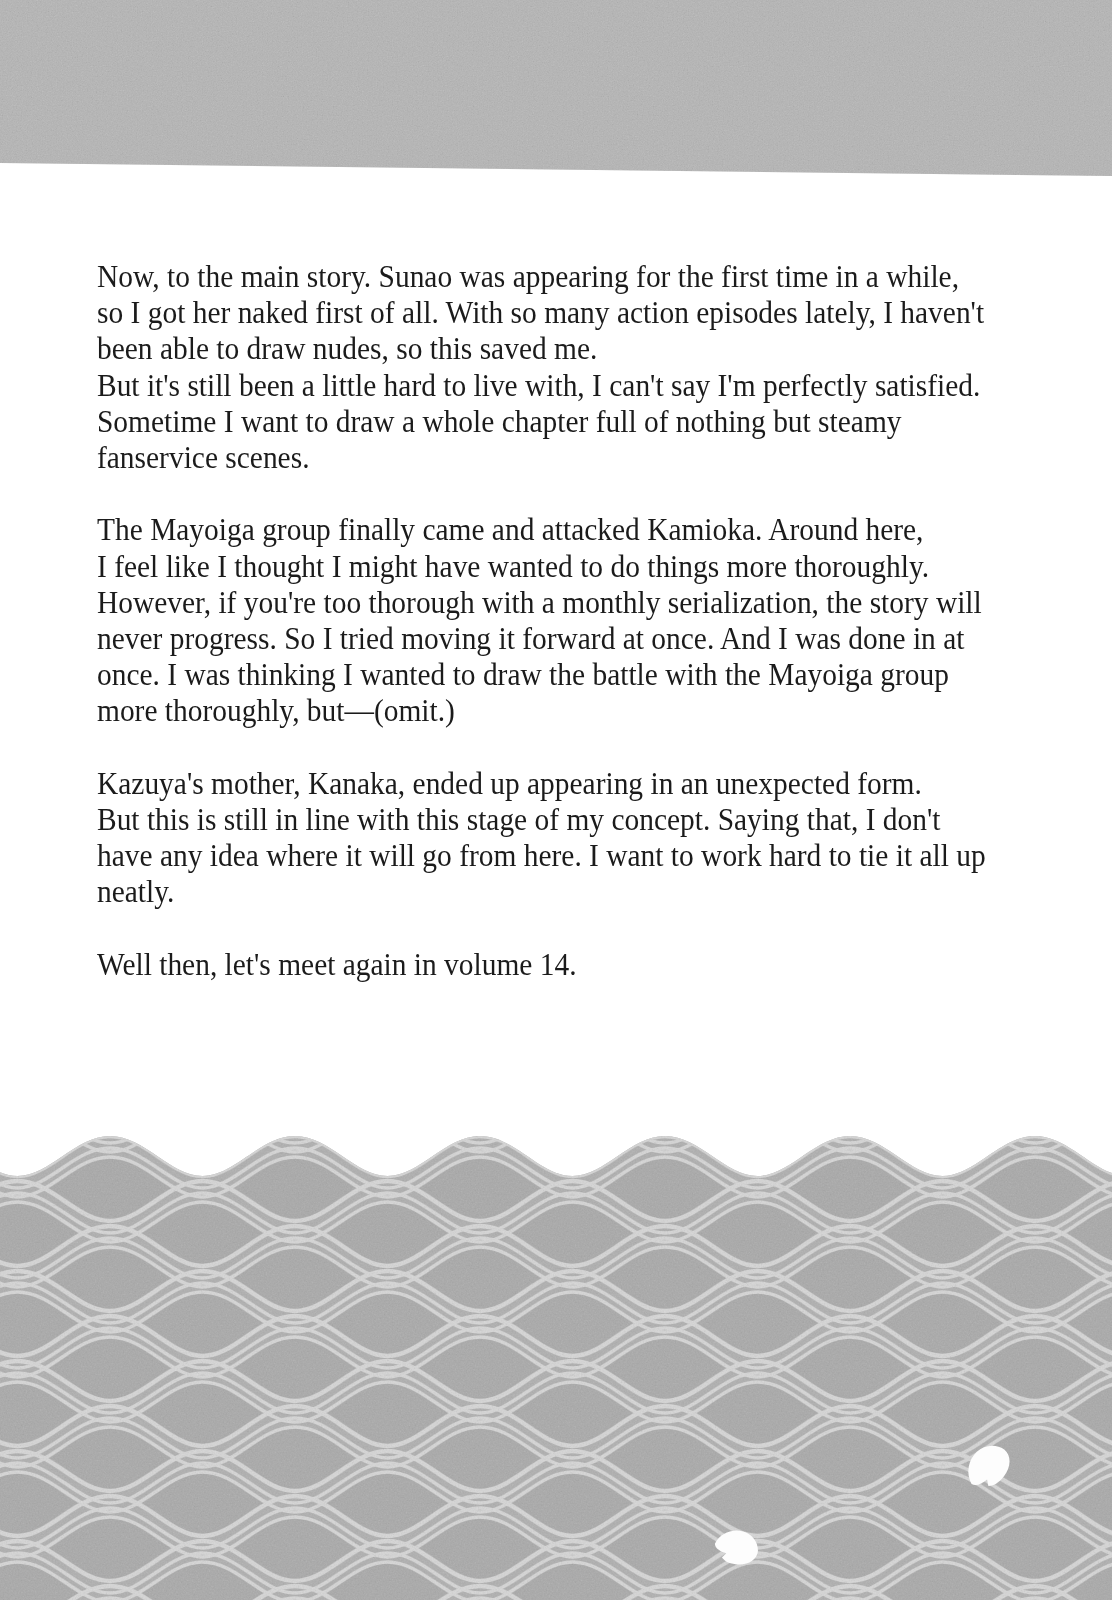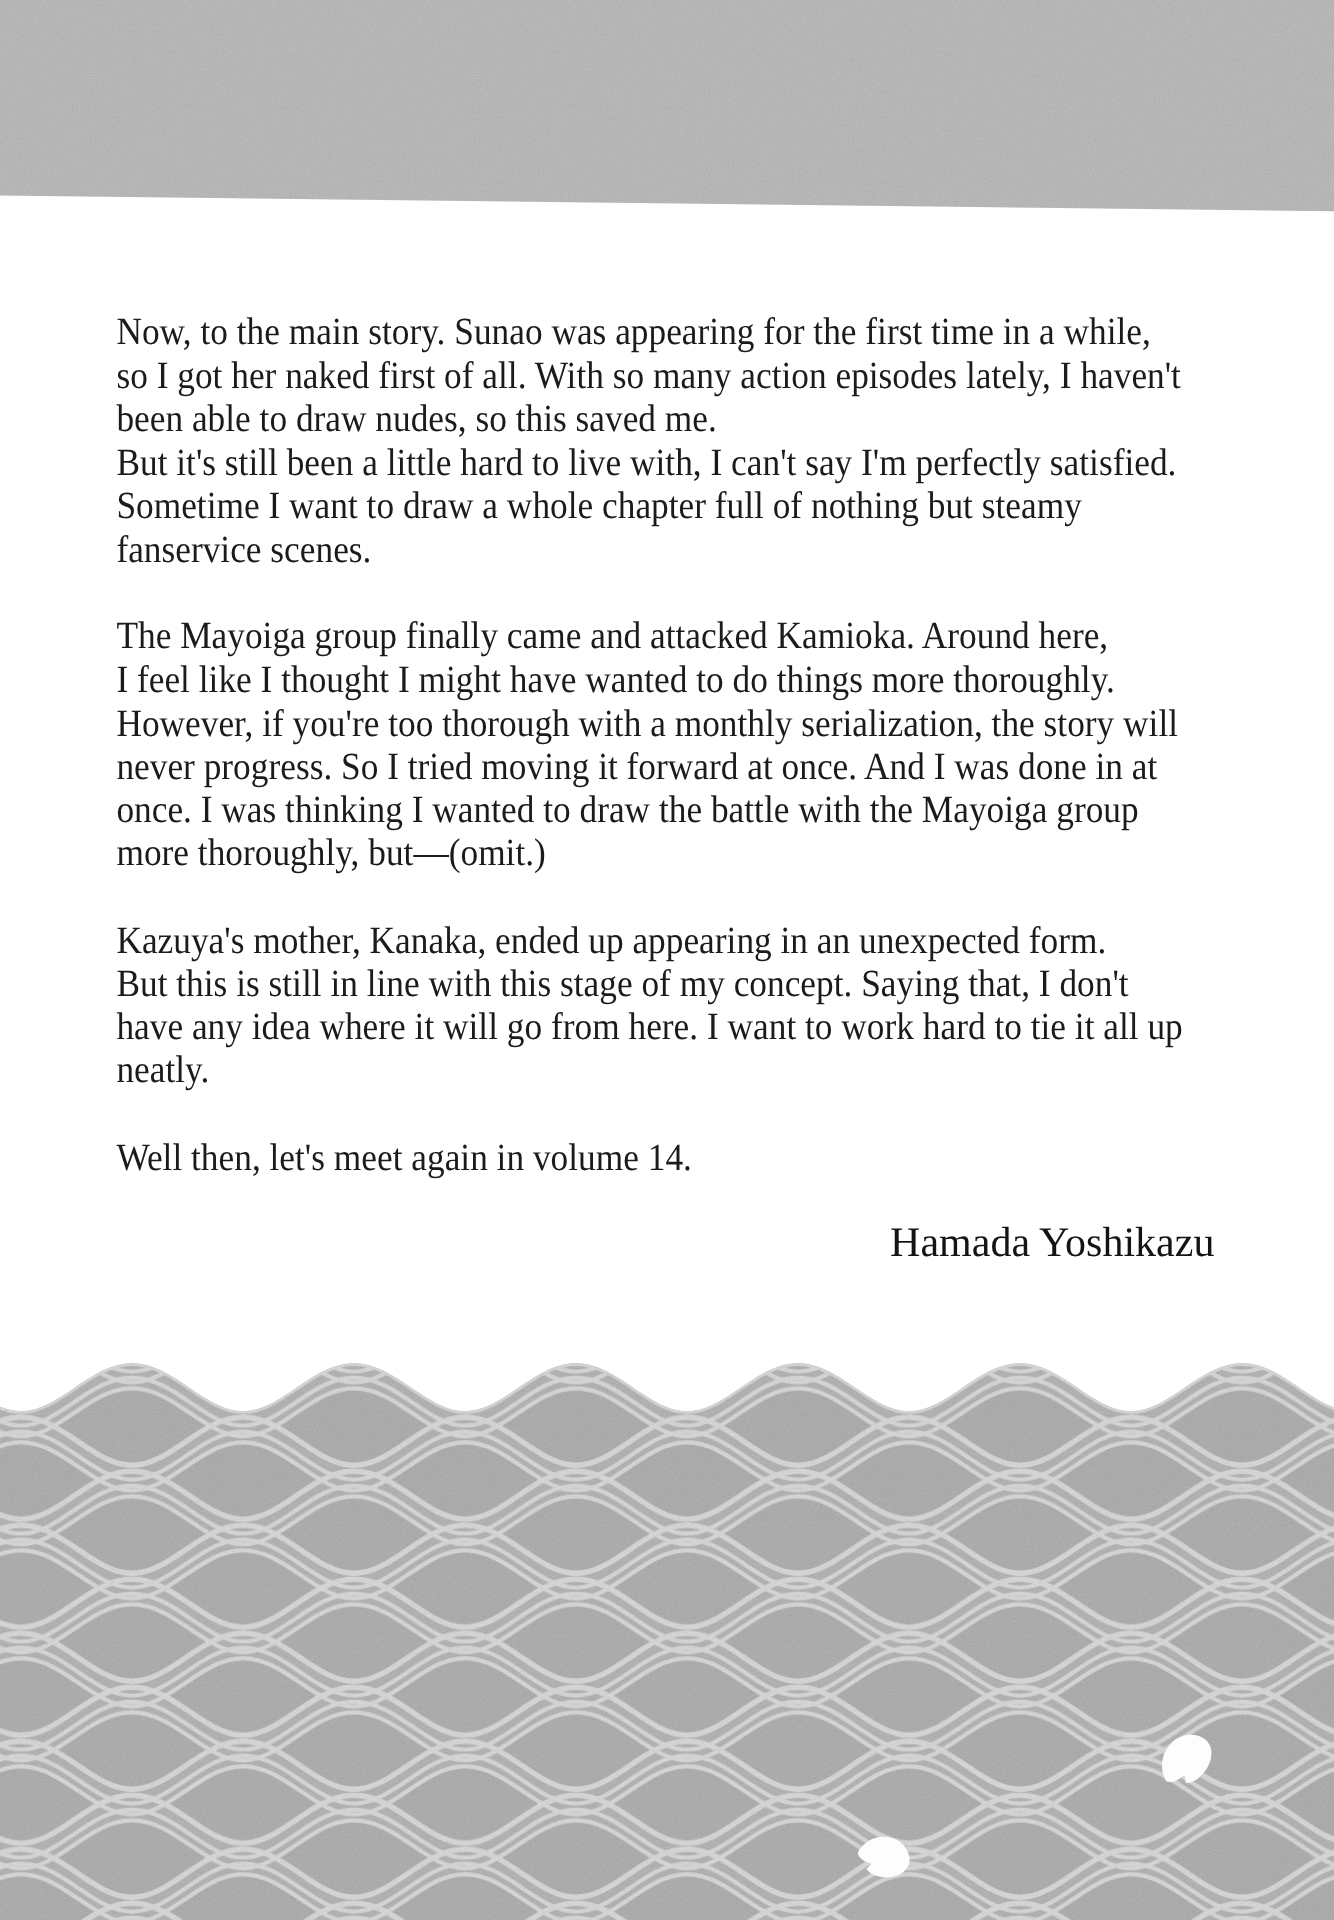--- a/index.html
+++ b/index.html
@@ -80,21 +80,20 @@
       <span class="line">Kazuya's mother, Kanaka, ended up appearing in an unexpected form.</span>
       <span class="line">But this is still in line with this stage of my concept. Saying that, I don't</span>
       <span class="line">have any idea where it will go from here. I want to work hard to tie it all up</span>
       <span class="line">neatly.</span>
     </p>
     <p>
       <span class="line">Well then, let's meet again in volume 14.</span>
     </p>
   </div>
 
-  <div class="signature">Hamada Yoshikazu</div>
 
   <svg class="wave-band" width="1112" height="470" viewBox="0 0 1112 470">
     <defs>
       <path id="cA" d="M0 40 C32 40 57 0 92.5 0 C128 0 153 40 185 40"></path>
       <path id="cB" d="M0 0 C35 0 60 40 92.5 40 C125 40 150 0 185 0"></path>
       <path id="fA" d="M0 40 C32 40 57 0 92.5 0 C128 0 153 40 185 40 L185 160 L0 160 Z"></path>
       <path id="fB" d="M0 0 C35 0 60 40 92.5 40 C125 40 150 0 185 0 L185 160 L0 160 Z"></path>
       <pattern id="wpat" width="185" height="90" patternUnits="userSpaceOnUse" patternTransform="translate(17.5,0)">
         <use href="#fB" transform="translate(0,-39)" fill="#afafaf"></use>
         <use href="#fB" transform="translate(0,-16)" fill="#a9a9a9"></use>

